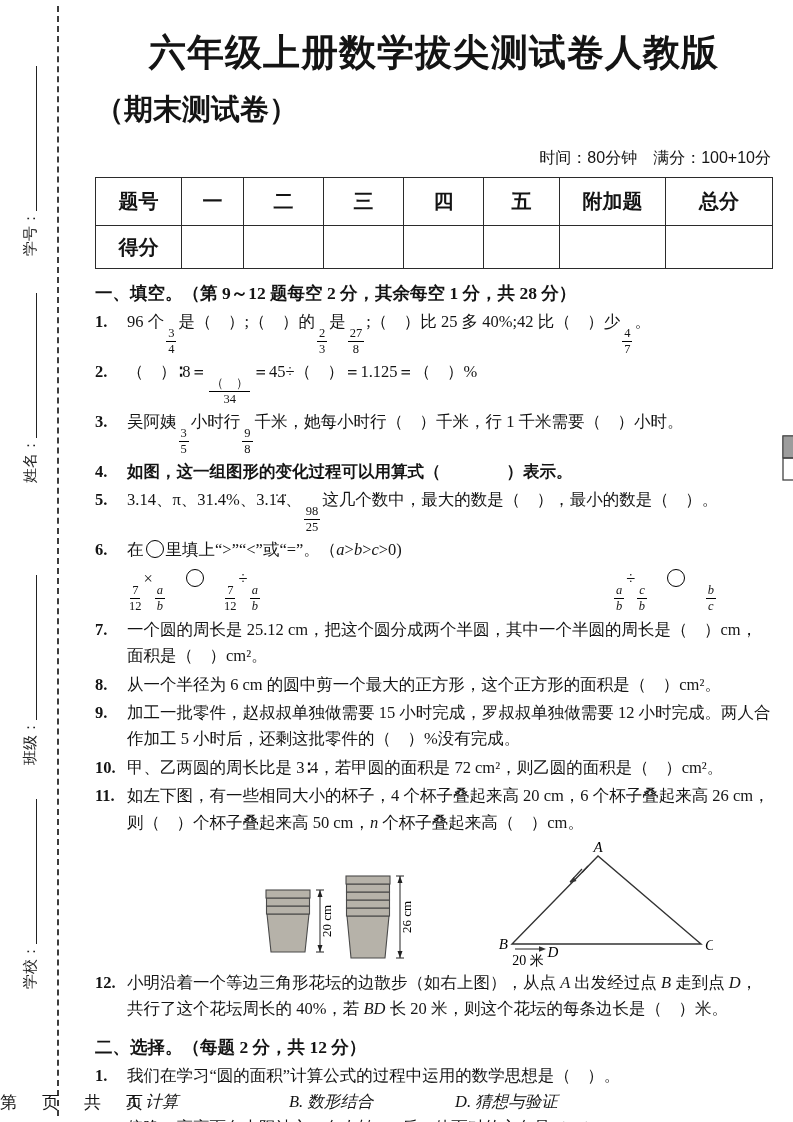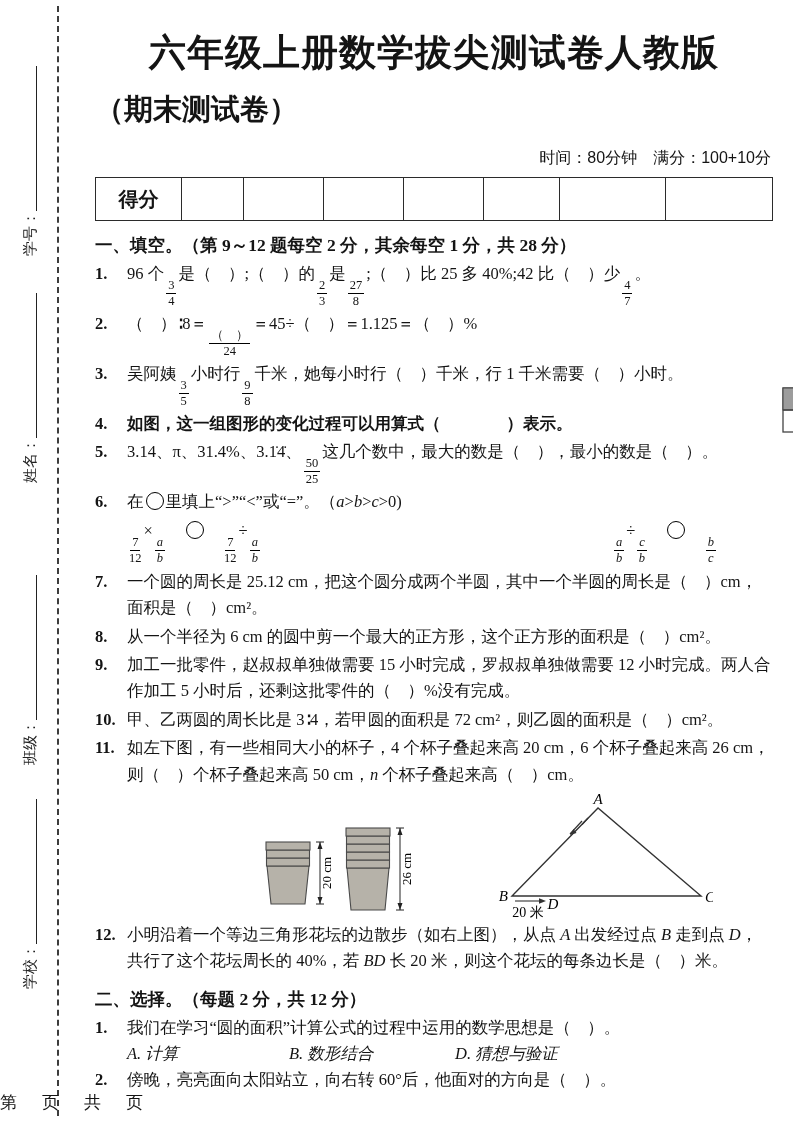--- a/index.html
+++ b/index.html
@@ -84,20 +84,30 @@
         <col style="width:86px">
           <col style="width:62px">
           <col style="width:80px">
           <col style="width:80px">
         <col style="width:80px">
           <col style="width:76px">
           <col style="width:106px">
           <col>
       </colgroup>
       <tbody>
+          <tr class="score-h">
+        <td>题号</td>
+        <td>一</td>
+        <td>二</td>
+        <td>三</td>
+        <td>四</td>
+        <td>五</td>
+        <td>附加题</td>
+        <td>总分</td>
+      </tr>
       <tr class="score-v">
         <td>得分</td>
         <td></td>
         <td></td>
         <td></td>
         <td></td>
         <td></td>
         <td></td>
         <td></td>
       </tr>
@@ -119,21 +129,21 @@
             <span class="fd">8</span>
           </span>;（　）比 25 多 40%;42 比（　）少<span class="fr">
             <span class="fn">4</span>
             <span class="fd">7</span>
           </span>。</div>
     </div>
     <div class="q">
       <span class="qnum">2.</span>
       <div class="qt">（　）∶8＝<span class="fr">
             <span class="fn">（　）</span>
-            <span class="fd">24</span>
+            <span class="fd">34</span>
           </span>＝45÷（　）＝1.125＝（　）%</div>
     </div>
     <div class="q">
       <span class="qnum">3.</span>
       <div class="qt">吴阿姨<span class="fr">
             <span class="fn">3</span>
             <span class="fd">5</span>
           </span>小时行<span class="fr">
             <span class="fn">9</span>
             <span class="fd">8</span>
@@ -159,21 +169,21 @@
             <line x1="129.7" y1="7" x2="129.7" y2="51" stroke="#222" stroke-width="1" stroke-dasharray="3,3"></line>
             <line x1="156.3" y1="7" x2="156.3" y2="51" stroke="#222" stroke-width="1" stroke-dasharray="3,3"></line>
             <line x1="169.7" y1="7" x2="169.7" y2="51" stroke="#222" stroke-width="1" stroke-dasharray="3,3"></line>
           </svg>
         </span>
       </div>
     </div>
     <div class="q">
       <span class="qnum">5.</span>
       <div class="qt">3.14、π、31.4%、3.1̇4̇、<span class="fr">
-            <span class="fn">50</span>
+            <span class="fn">98</span>
             <span class="fd">25</span>
           </span>这几个数中，最大的数是（　），最小的数是（　）。</div>
     </div>
     <div class="q">
       <span class="qnum">6.</span>
       <div class="qt">在<span class="cmp"></span>里填上“&gt;”“&lt;”或“=”。（<i>a</i>&gt;<i>b</i>&gt;<i>c</i>&gt;0)</div>
     </div>
     <div class="q6row">
       <span><span class="fr">
             <span class="fn">7</span>

